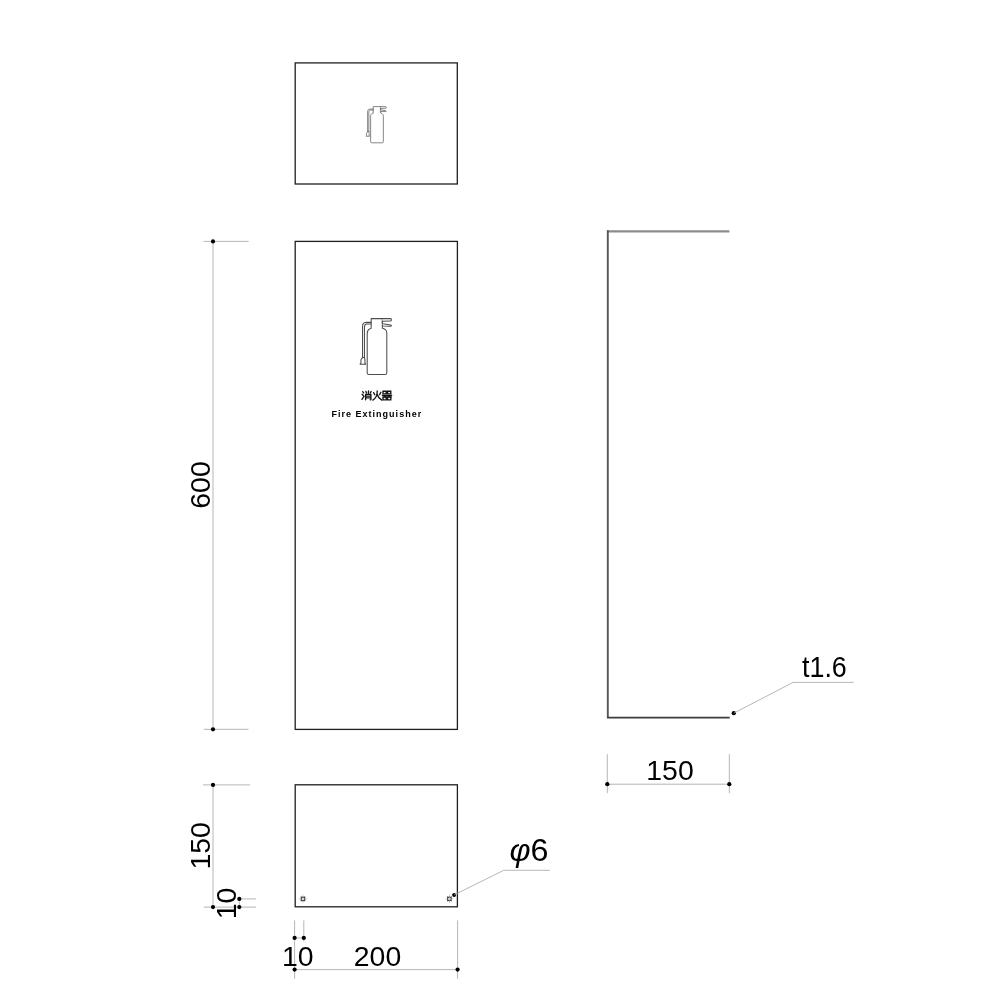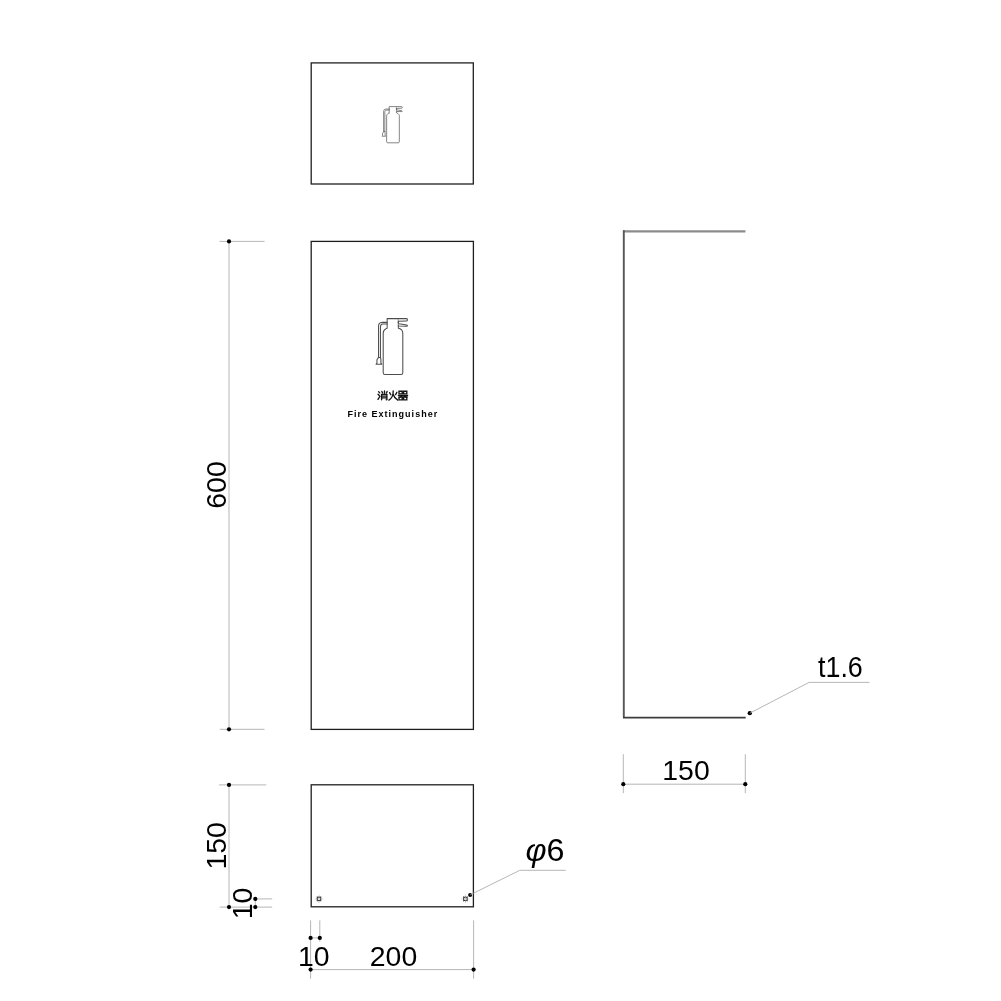--- a/index.html
+++ b/index.html
@@ -1,16 +1,16 @@
 <!DOCTYPE html>
 <html><head>
 <meta charset="utf-8">
 <style>
   html,body{margin:0;padding:0;background:#fff;}
-  #page{position:relative;width:854px;height:1001px;background:#fff;overflow:hidden;padding-left:16px;}
+  #page{position:relative;width:854px;height:1001px;background:#fff;overflow:hidden;}
   svg text{font-family:"Liberation Sans", sans-serif;fill:#000;}
 </style>
 </head>
 <body>
 <div id="page">
 <svg width="1001" height="1001" viewBox="0 0 1001 1001" xmlns="http://www.w3.org/2000/svg">
 <defs>
 
   <g id="fx-icon" fill="none" stroke="#4d4d4d" stroke-width="1.05" stroke-linecap="round" stroke-linejoin="round">
 

